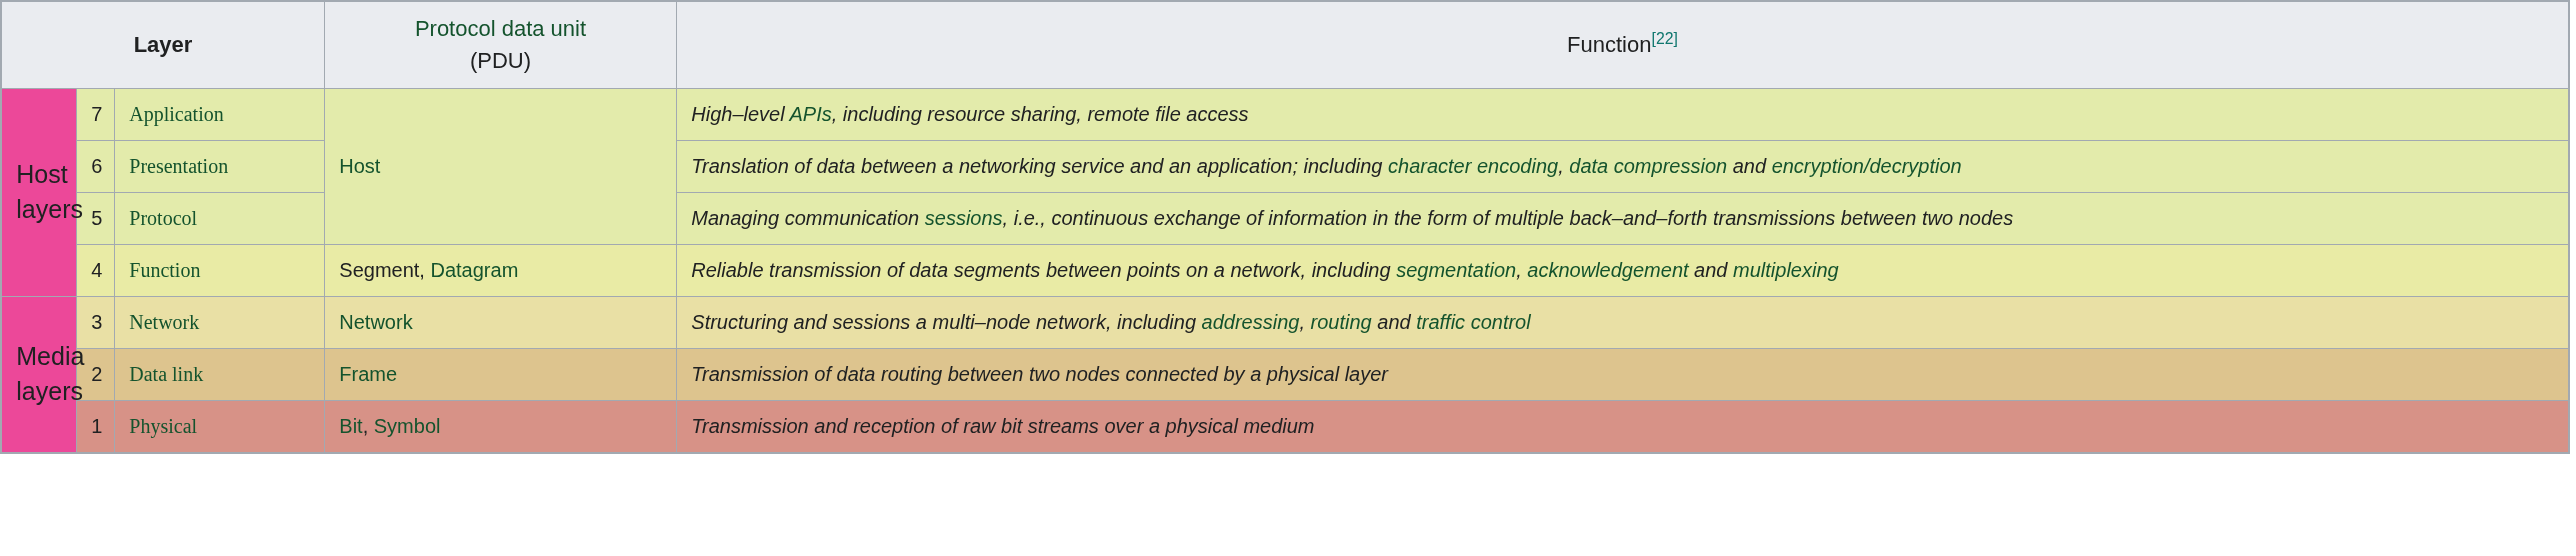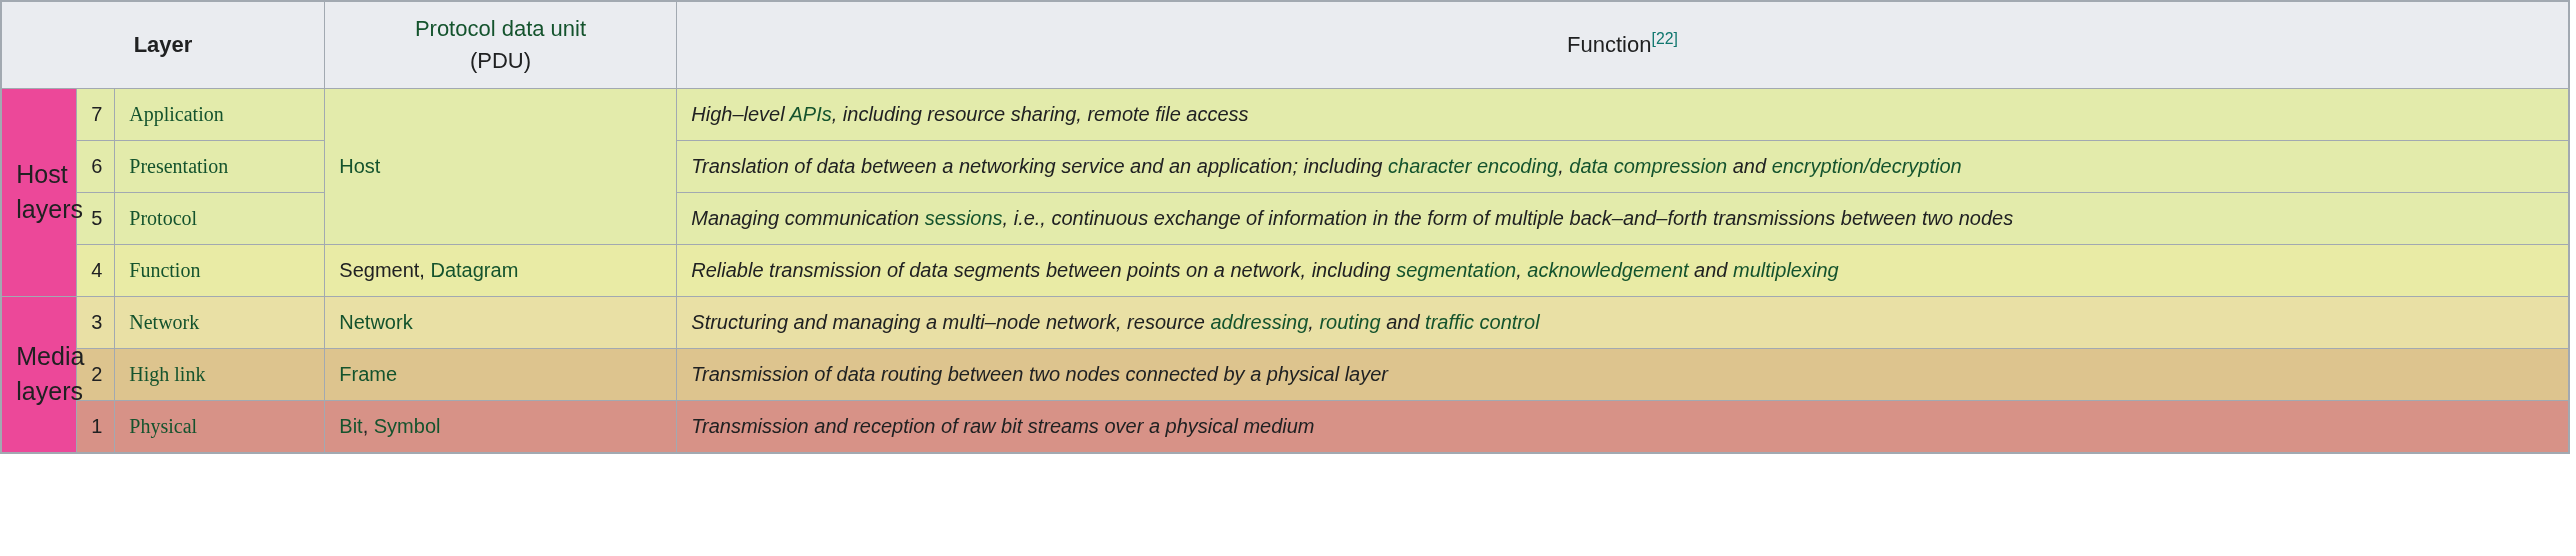--- a/index.html
+++ b/index.html
@@ -172,27 +172,27 @@
     <tr>
       <td class="grp" rowspan="3">
         <span class="gl">Media</span>
         <span class="gl">layers</span>
       </td>
       <td class="num t-yellow">3</td>
       <td class="lname t-yellow">
         <a class="wl">Network</a>
       </td>
       <td class="pdu t-yellow"><a class="wl">Network</a></td>
-      <td class="func t-yellow"><span>Structuring and managing a multi–node network, resource </span><a class="wl">addressing</a><span>, </span><a class="wl">routing</a><span> and </span><a class="wl">traffic control</a></td>
+      <td class="func t-yellow"><span>Structuring and sessions a multi–node network, including </span><a class="wl">addressing</a><span>, </span><a class="wl">routing</a><span> and </span><a class="wl">traffic control</a></td>
     </tr>
 
     <tr>
       <td class="num t-tan">2</td>
       <td class="lname t-tan">
-        <a class="wl">High link</a>
+        <a class="wl">Data link</a>
       </td>
       <td class="pdu t-tan"><a class="wl">Frame</a></td>
       <td class="func t-tan"><span>Transmission of data routing between two nodes connected by a physical layer</span></td>
     </tr>
 
     <tr>
       <td class="num t-red">1</td>
       <td class="lname t-red">
         <a class="wl">Physical</a>
       </td>

